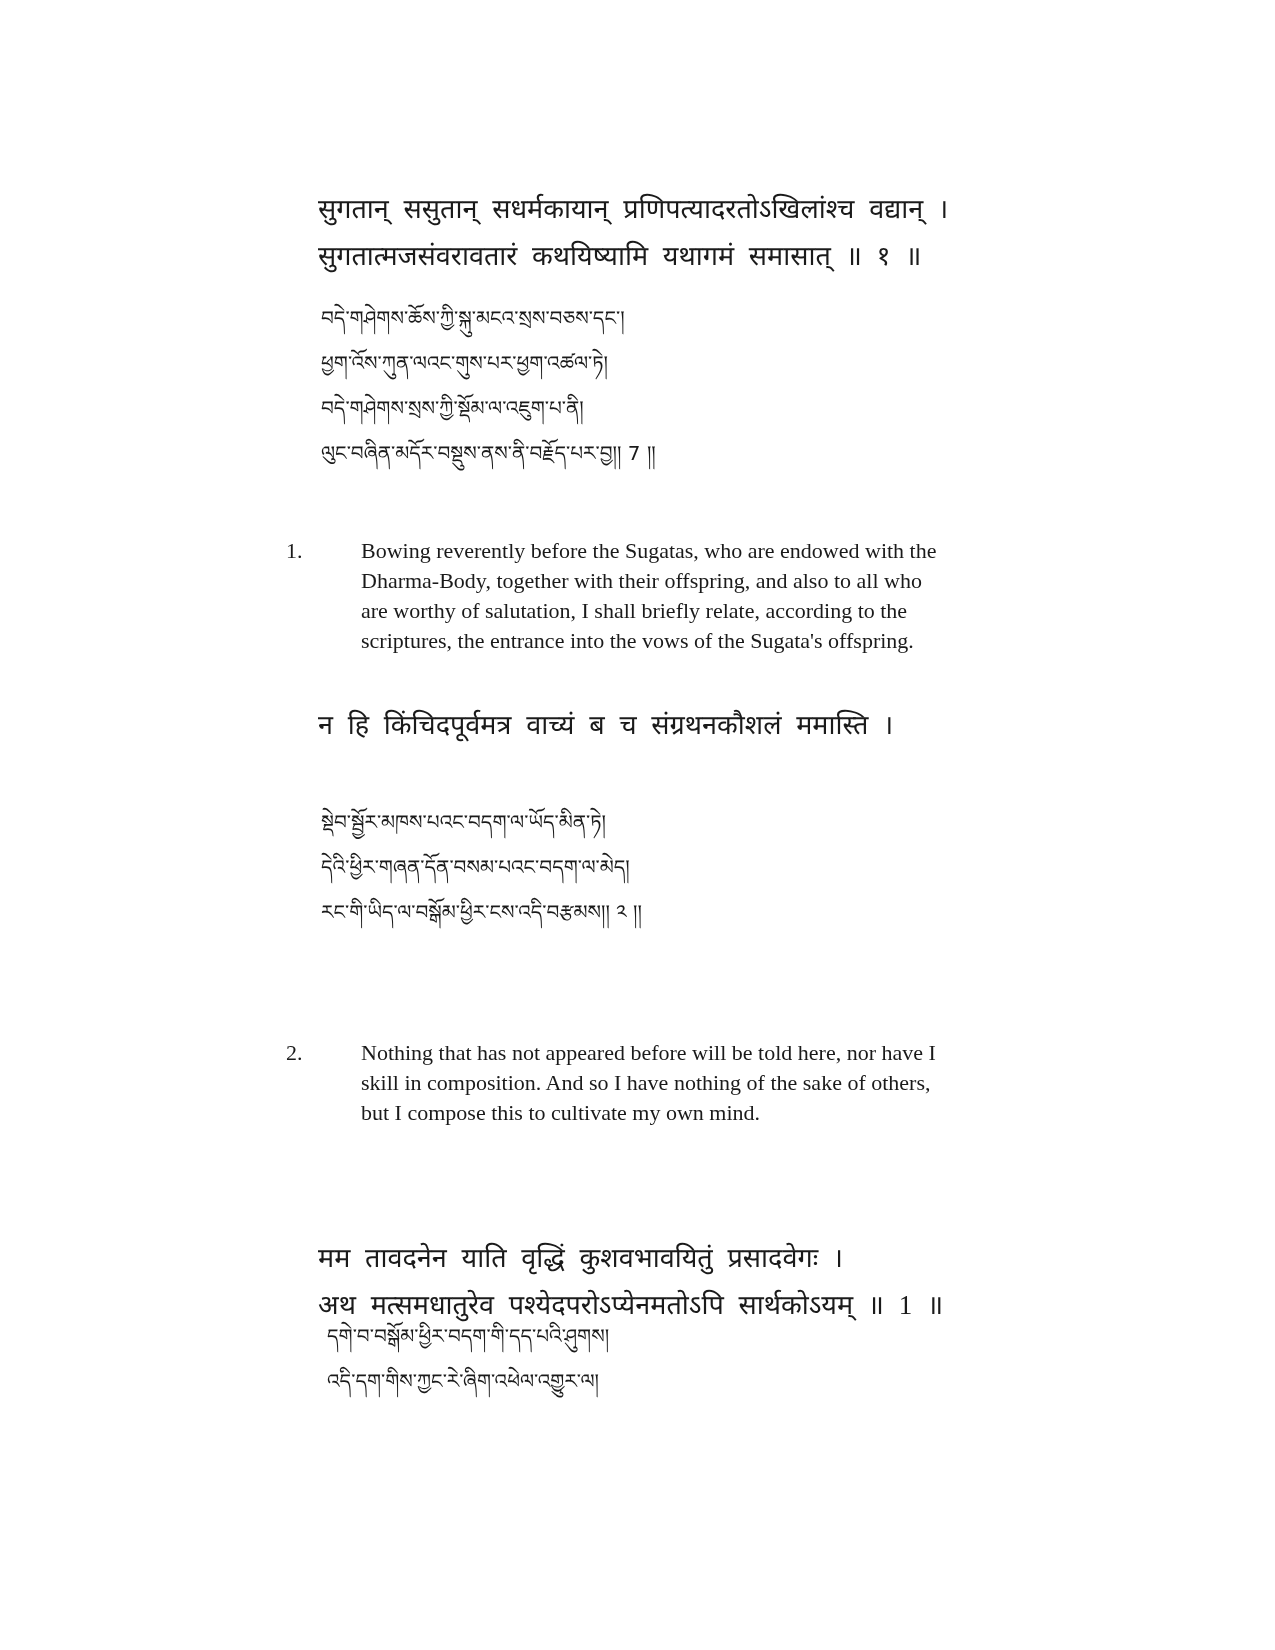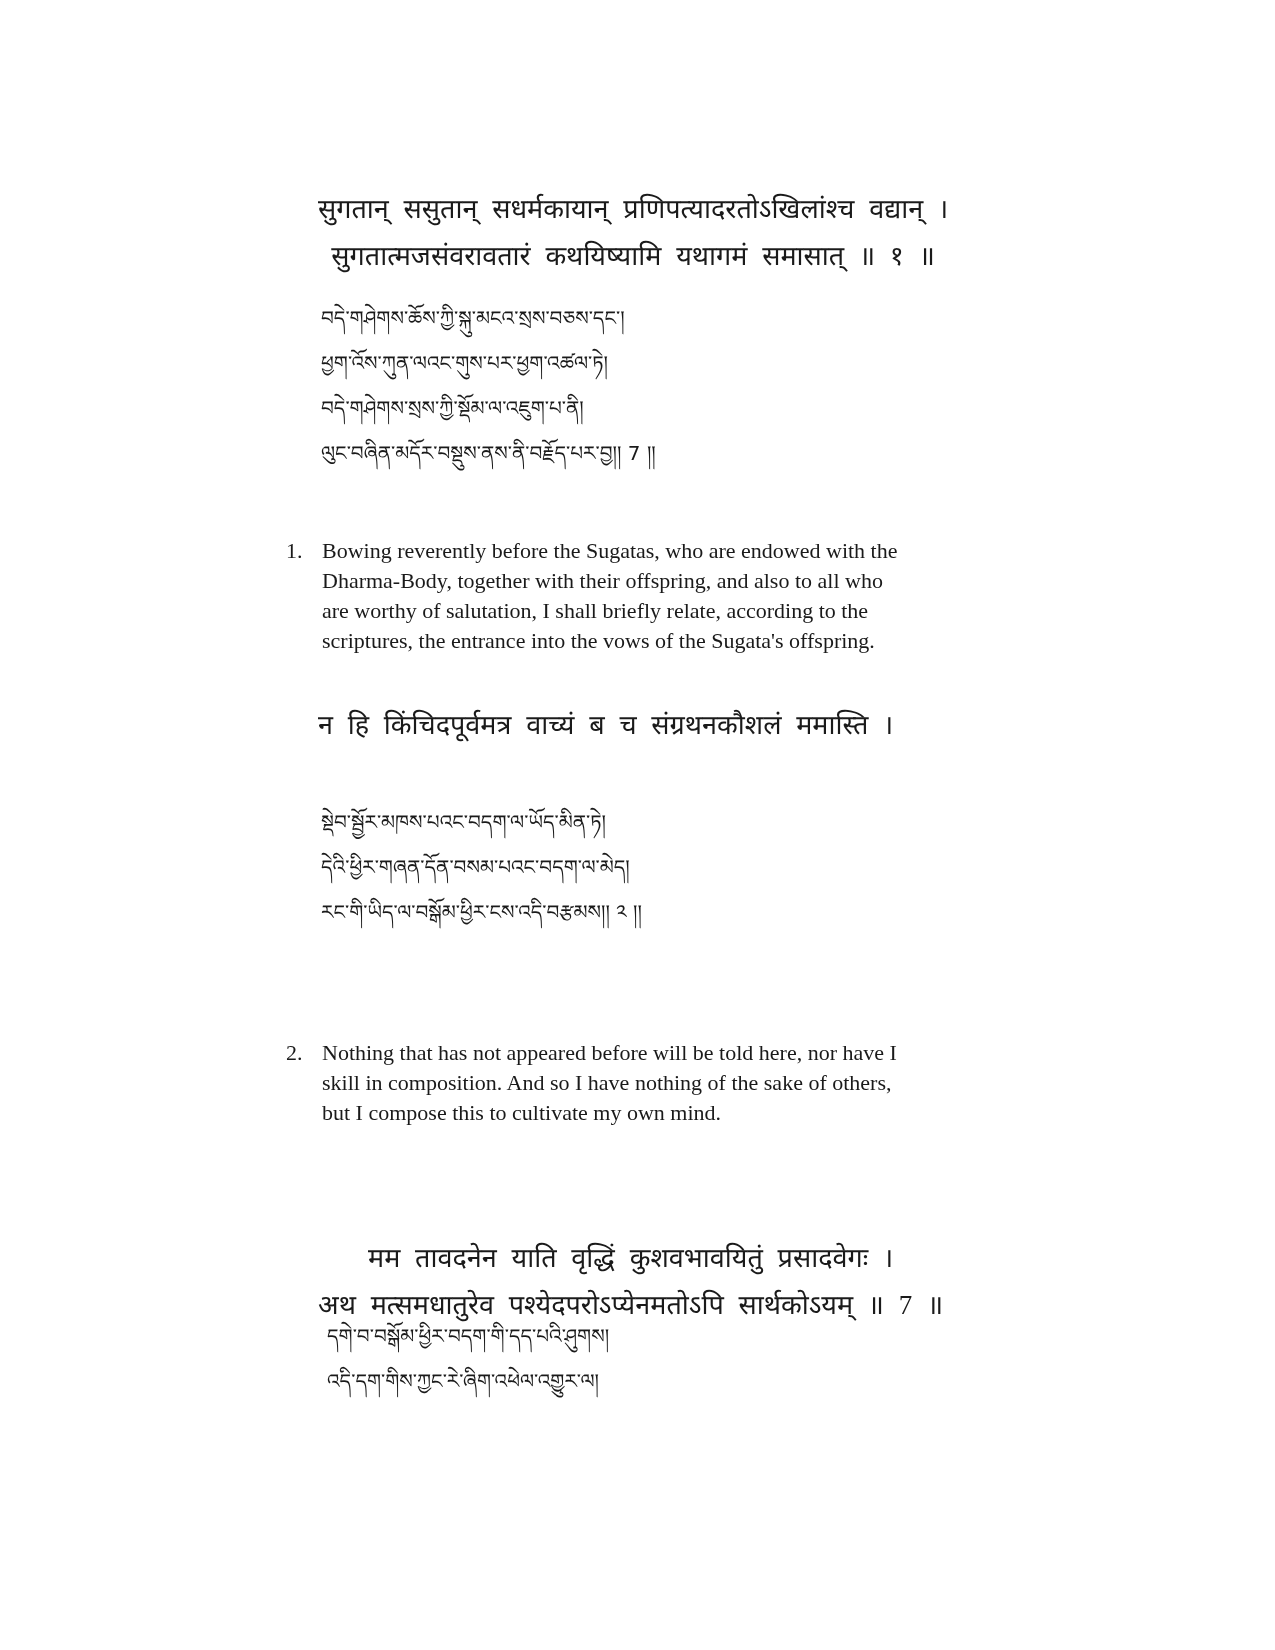--- a/index.html
+++ b/index.html
@@ -13,38 +13,37 @@
   }
   .page { position:absolute; inset:0; background:#ffffff; }
   section { position:absolute; }
   .sanskrit {
     left:318px;
     font-size:27px;
     line-height:47px;
     word-spacing:8px;
     white-space:nowrap;
     font-family:"Liberation Serif","DejaVu Sans",serif;
-    text-align:center;
   }
   .tibetan {
     left:321px;
     font-size:20px;
     line-height:45px;
     white-space:nowrap;
     font-family:"DejaVu Sans","Liberation Serif",serif;
   }
   .para {
     left:286px;
     display:flex;
     align-items:flex-start;
     font-size:22px;
     line-height:30px;
   }
   .para .num { flex:0 0 36px; width:36px; }
-  .para .ptext { width:584px; }
+  .para .ptext { width:584px;margin-left:39px; }
 </style>
 </head>
 <body>
 
 <div class="page">
 
   <section class="sanskrit" style="top:186px">
     <div>सुगतान् ससुतान् सधर्मकायान् प्रणिपत्यादरतोऽखिलांश्च वद्यान् ।</div>
     <div>सुगतात्मजसंवरावतारं कथयिष्यामि यथागमं समासात् ॥ १ ॥</div>
   </section>
@@ -71,21 +70,21 @@
     <div>རང་གི་ཡིད་ལ་བསྒོམ་ཕྱིར་ངས་འདི་བརྩམས།། ༢ །།</div>
   </section>
 
   <section class="para" style="top:1038px">
     <div class="num">2.</div>
     <div class="ptext">Nothing that has not appeared before will be told here, nor have I skill in composition. And so I have nothing of the sake of others, but I compose this to cultivate my own mind.</div>
   </section>
 
   <section class="sanskrit" style="top:1235px">
     <div>मम तावदनेन याति वृद्धिं कुशवभावयितुं प्रसादवेगः ।</div>
-    <div>अथ मत्समधातुरेव पश्येदपरोऽप्येनमतोऽपि सार्थकोऽयम् ॥ 7 ॥</div>
+    <div>अथ मत्समधातुरेव पश्येदपरोऽप्येनमतोऽपि सार्थकोऽयम् ॥ 1 ॥</div>
   </section>
 
   <section class="tibetan" style="top:1314px; left:327px">
     <div>དགེ་བ་བསྒོམ་ཕྱིར་བདག་གི་དད་པའི་ཤུགས།</div>
     <div>འདི་དག་གིས་ཀྱང་རེ་ཞིག་འཕེལ་འགྱུར་ལ།</div>
   </section>
 
 </div>
 
 </body></html>

